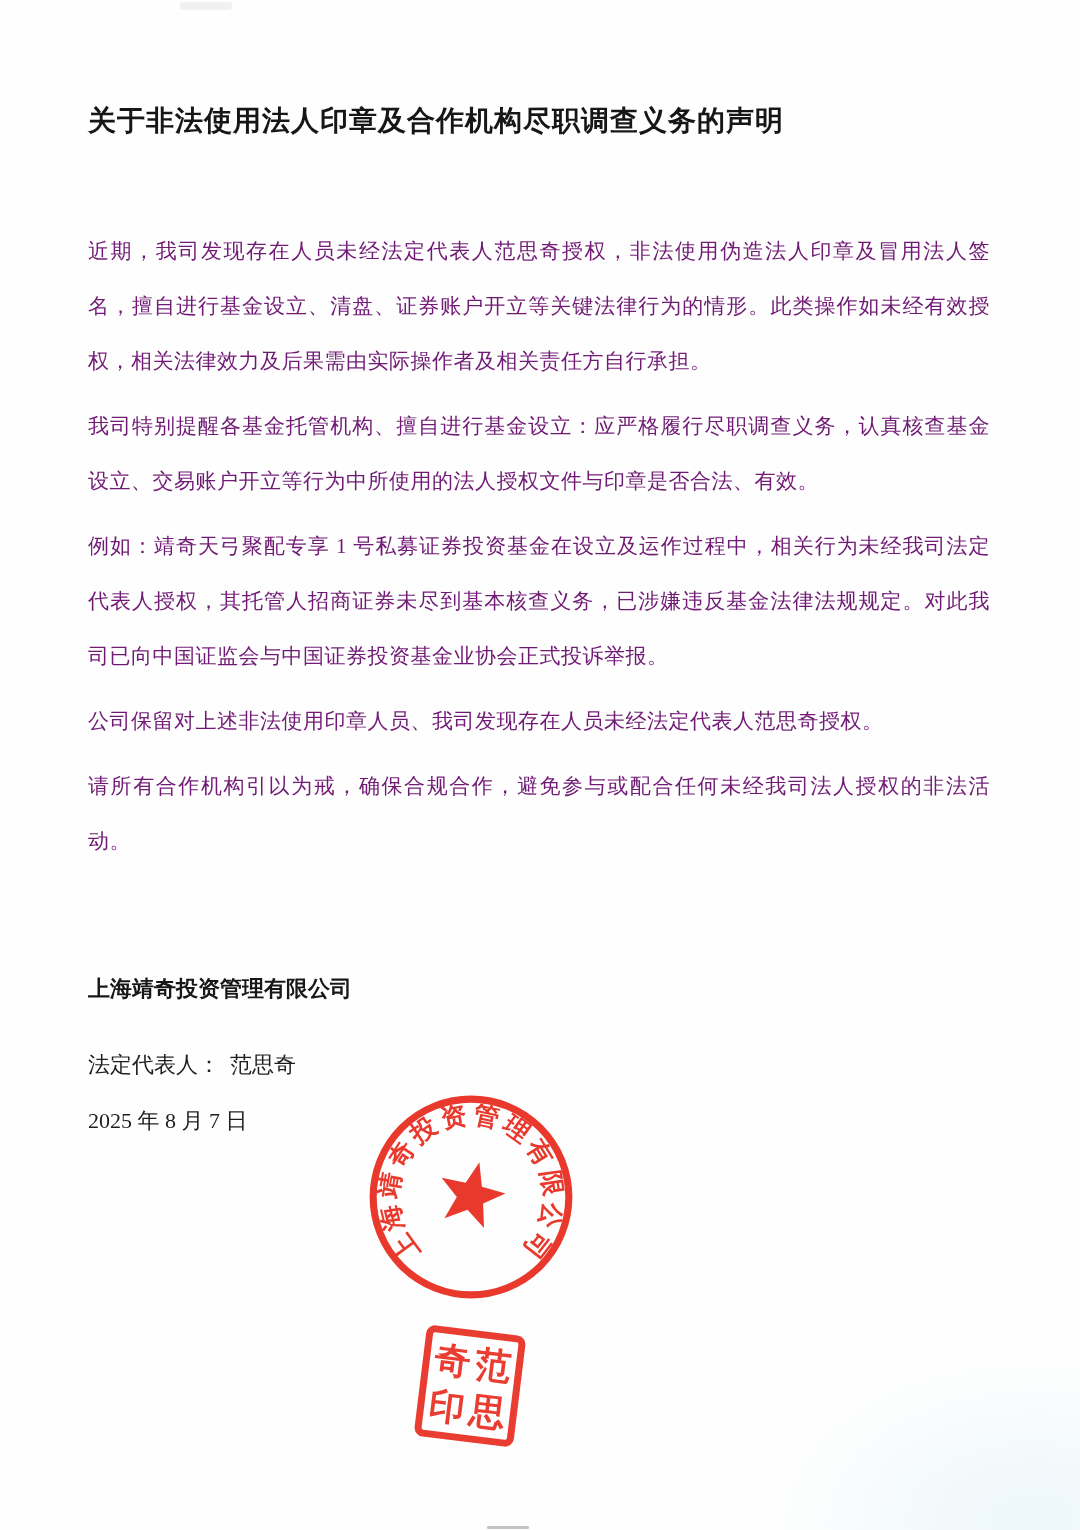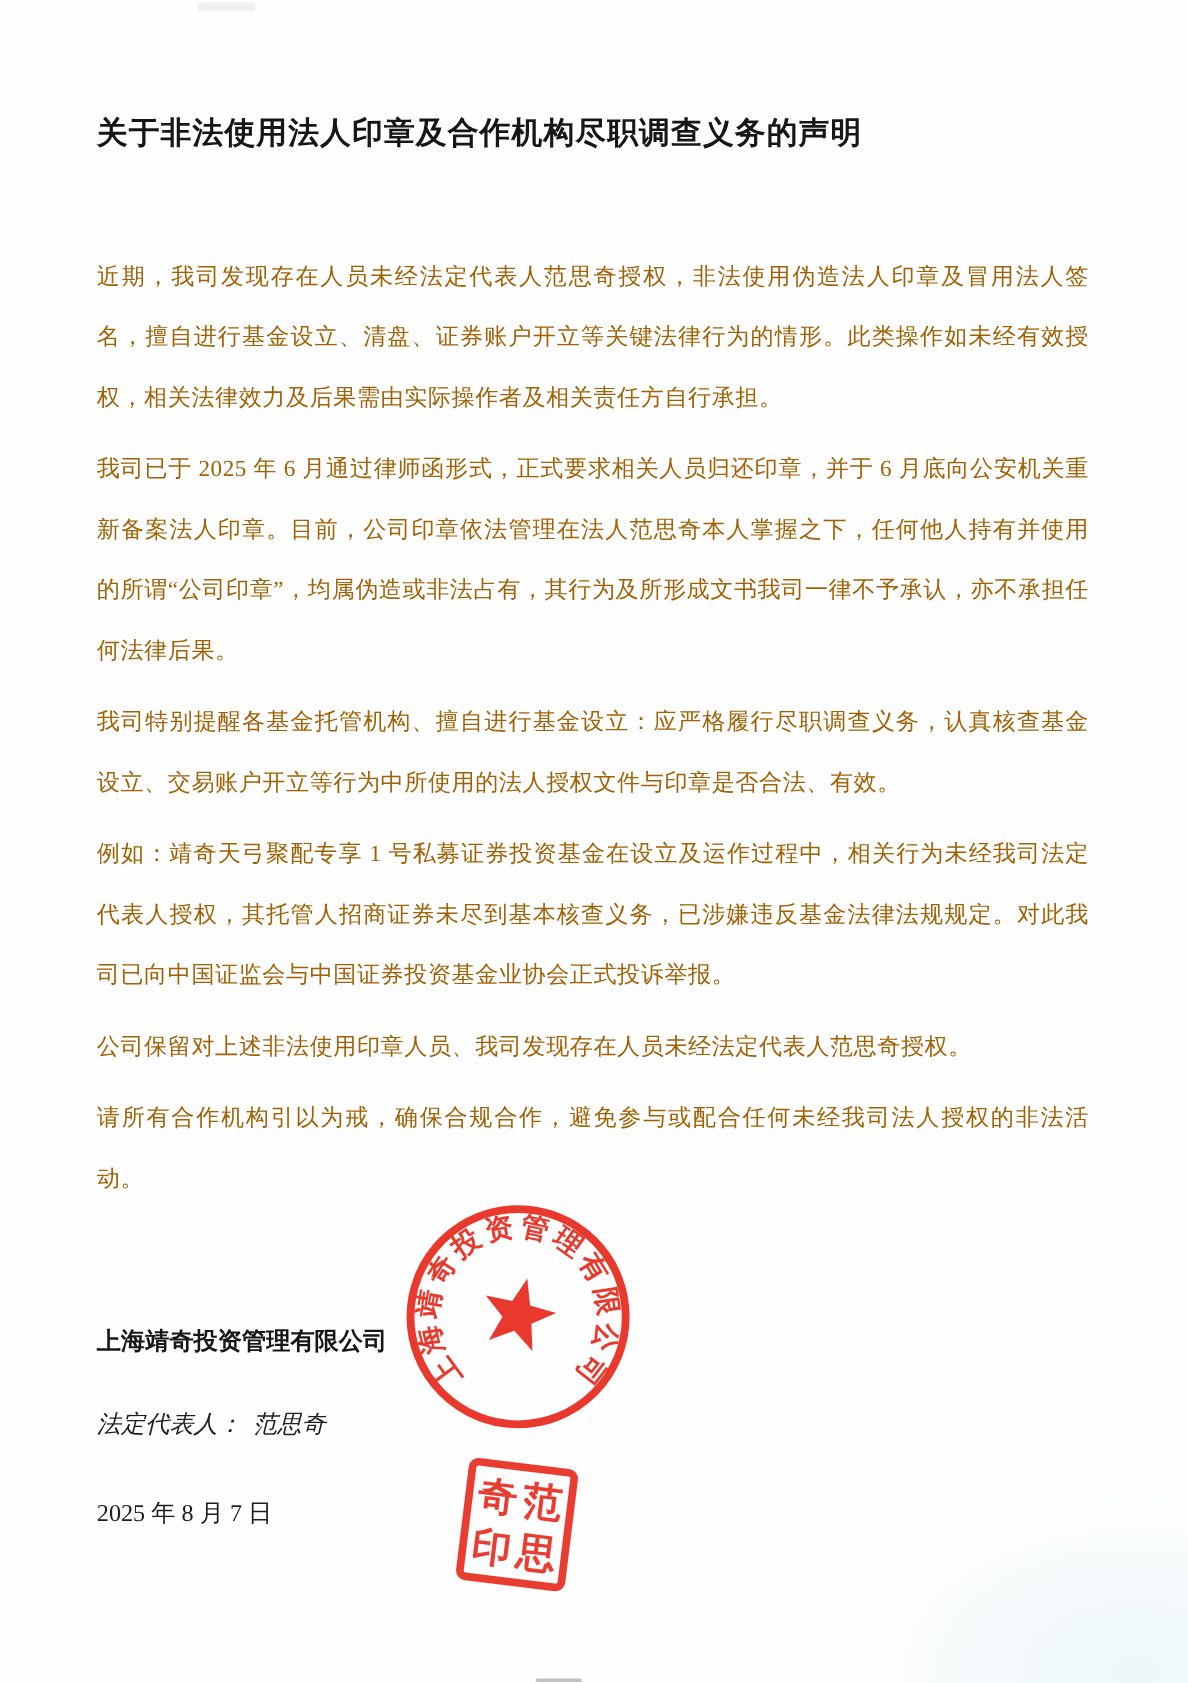--- a/index.html
+++ b/index.html
@@ -30,26 +30,26 @@
     color: #161616;
   }
   .content { margin-top: 86px; }
   .content p {
     margin: 0 0 10px 0;
     font-size: 21px;
     line-height: 55px;
     letter-spacing: 0.5px;
     text-align: justify;
     text-align-last: left;
-    color: #a16207;
+    color: #701a75;
   }
   .sig { margin-top: 104px; font-size: 22px; }
   .sig p { margin: 0; line-height: 32px; }
   .sig .company { font-weight: 700; margin-bottom: 44px; color: #171717; }
-  .sig .rep { margin-bottom: 49px; font-style: italic; }
+  .sig .rep { margin-bottom: 24px; }
   .sig .rep .name { margin-left: 10px; }
 
   
   .company-seal {
     position: absolute;
     left: 364px;
     top: 1090px;
     width: 214px;
     height: 214px;
     opacity: 0.92;
@@ -110,21 +110,20 @@
 
 <div class="page">
 
   <div class="smudge-top"></div>
 
   <div class="doc">
     <h1 class="title">关于非法使用法人印章及合作机构尽职调查义务的声明</h1>
 
     <div class="content">
       <p>近期，我司发现存在人员未经法定代表人范思奇授权，非法使用伪造法人印章及冒用法人签名，擅自进行基金设立、清盘、证券账户开立等关键法律行为的情形。此类操作如未经有效授权，相关法律效力及后果需由实际操作者及相关责任方自行承担。</p>
-      <p>我司已于 2025 年 6 月通过律师函形式，正式要求相关人员归还印章，并于 6 月底向公安机关重新备案法人印章。目前，公司印章依法管理在法人范思奇本人掌握之下，任何他人持有并使用的所谓“公司印章”，均属伪造或非法占有，其行为及所形成文书我司一律不予承认，亦不承担任何法律后果。</p>
       <p>我司特别提醒各基金托管机构、擅自进行基金设立：应严格履行尽职调查义务，认真核查基金设立、交易账户开立等行为中所使用的法人授权文件与印章是否合法、有效。</p>
       <p>例如：靖奇天弓聚配专享 1 号私募证券投资基金在设立及运作过程中，相关行为未经我司法定代表人授权，其托管人招商证券未尽到基本核查义务，已涉嫌违反基金法律法规规定。对此我司已向中国证监会与中国证券投资基金业协会正式投诉举报。</p>
       <p>公司保留对上述非法使用印章人员、我司发现存在人员未经法定代表人范思奇授权。</p>
       <p>请所有合作机构引以为戒，确保合规合作，避免参与或配合任何未经我司法人授权的非法活动。</p>
     </div>
 
     <div class="sig">
       <p class="company">上海靖奇投资管理有限公司</p>
       <p class="rep">
         <span>法定代表人：</span><span class="name">范思奇</span>

